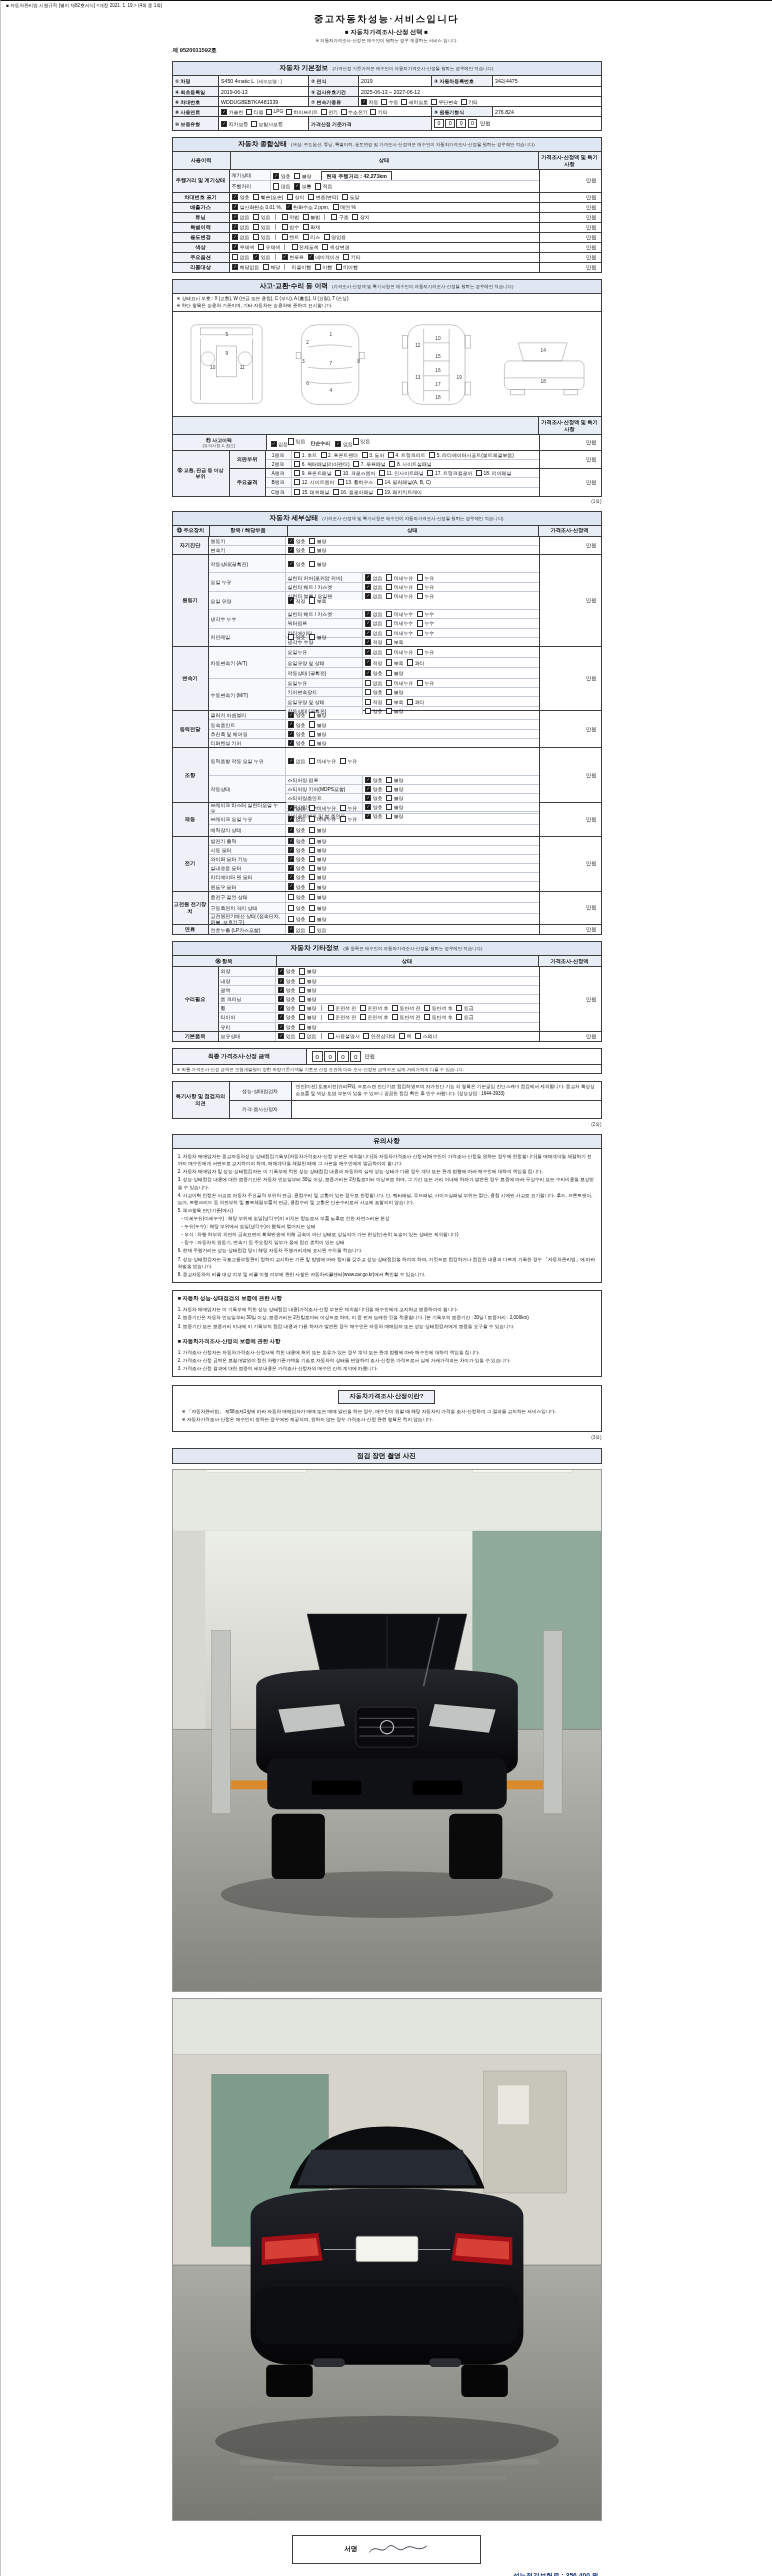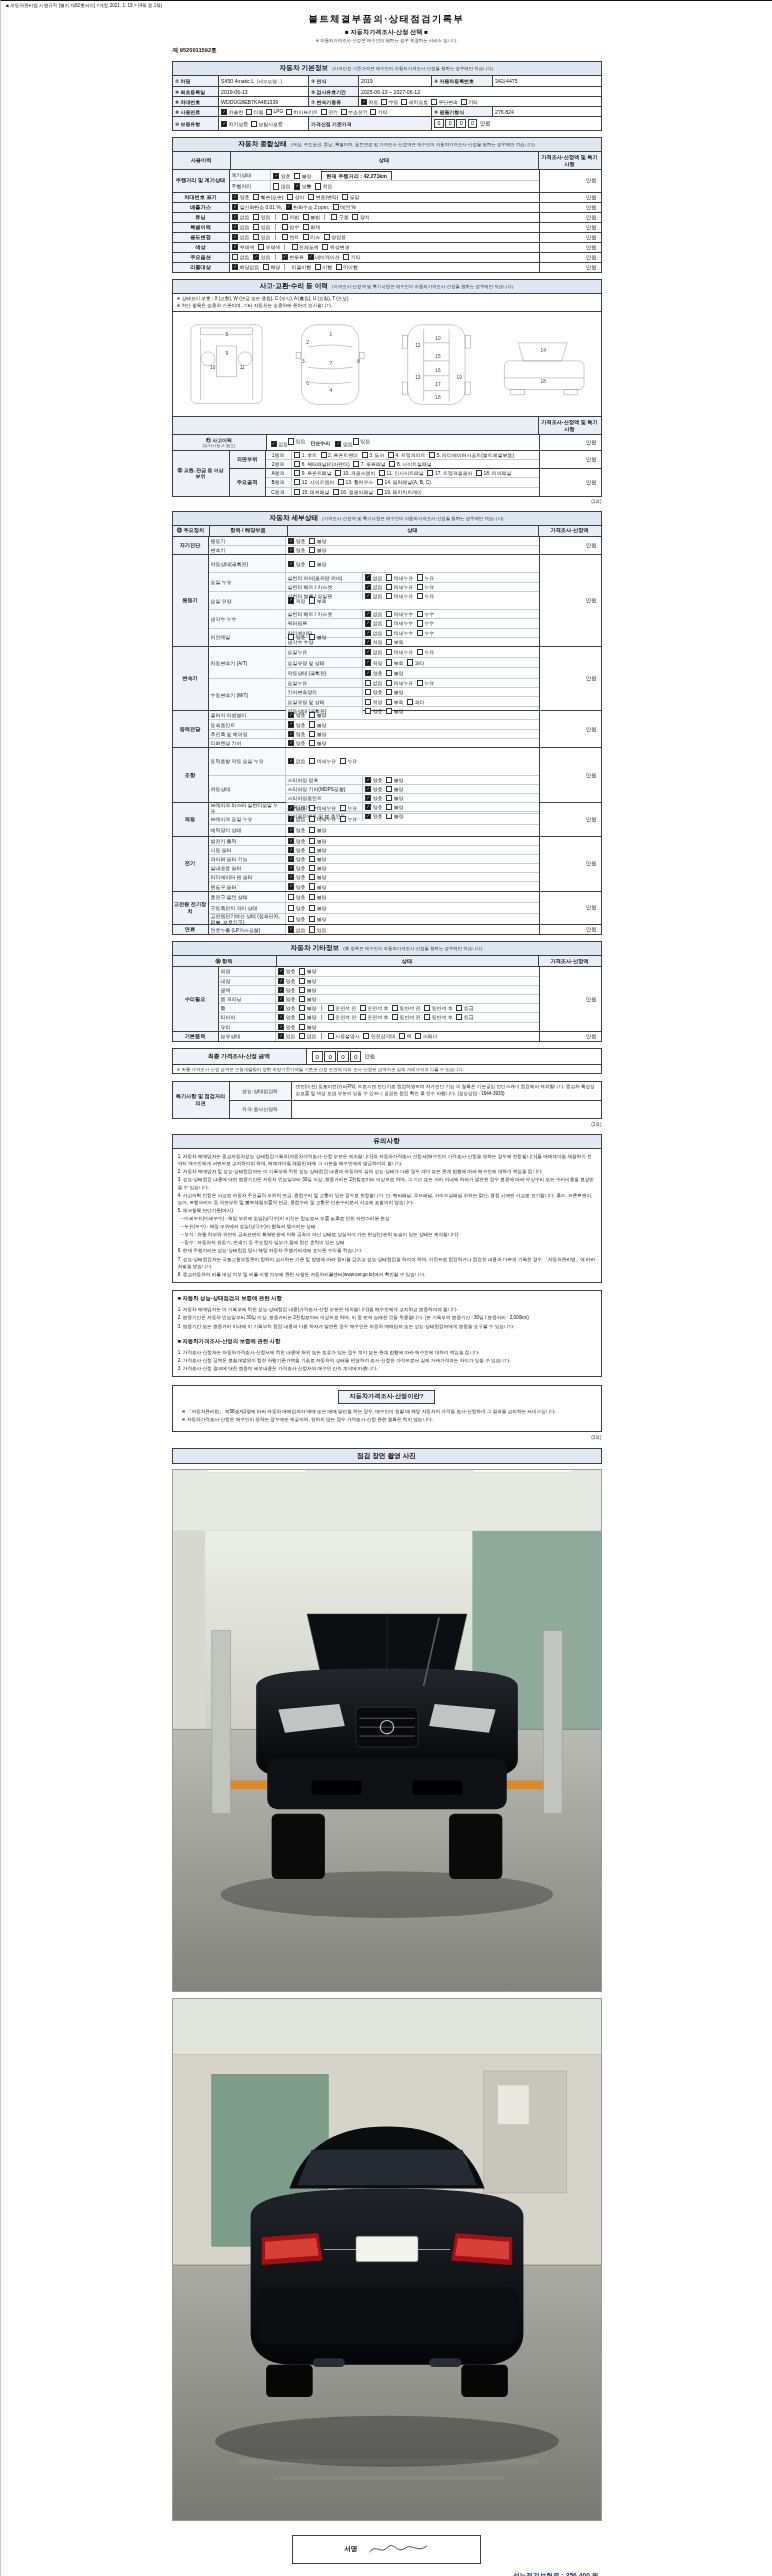--- a/index.html
+++ b/index.html
@@ -102,21 +102,21 @@
   .insurance{text-align:right;font-weight:bold;font-size:6.7px;color:#16357c;margin:8.2px 3.1px 0;}
 </style>
 </head>
 <body>
 
 <div class="page">
   <div class="print-note">■ 자동차관리법 시행규칙 [별지 제82호서식] &lt;개정 2021. 1. 19.&gt;  (4쪽 중 1쪽)</div>
 
   <div class="doc">
 
-    <div class="title">볼트체결부품의·상태점검기록부</div>
+    <div class="title">중고자동차성능·서비스입니다</div>
     <div class="subtitle">■ 자동차가격조사·산정 선택 ■</div>
     <div class="subnote">※ 자동차가격조사·산정은 매수인이 원하는 경우 제공하는 서비스 입니다.</div>
     <div class="doc-no">제 9520011592호</div>
 
     <div class="sec">
       <div class="sec-title">
         <span class="st">자동차 기본정보</span>
         <span class="stn">(가격산정 기준가격은 매수인이 자동차가격조사·산정을 원하는 경우에만 적습니다)</span>
       </div>
       <div class="btable">

